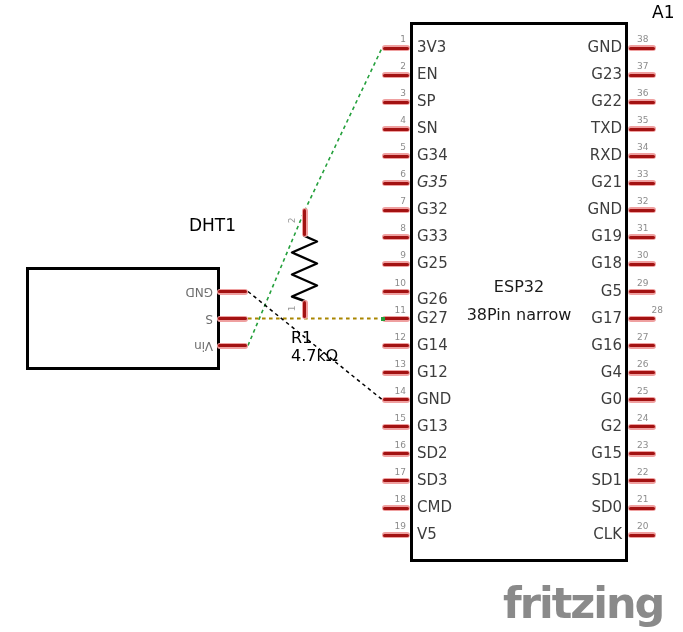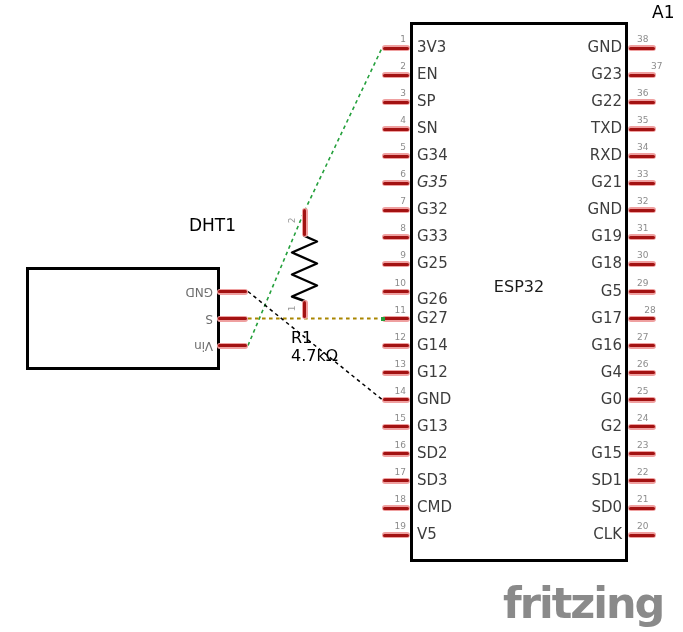--- a/index.html
+++ b/index.html
@@ -29,20 +29,21 @@
 </style>
 </head>
 <body>
 
 <div id="canvas">
 
   <div id="a1-label" class="part-title">A1</div>
 
   <div class="part-rect" id="esp32-rect" style="left:410px;top:22px;width:218px;height:540px;"></div>
   <div class="chip-title" style="left:519px;top:277px;">ESP32</div>
+  <div class="chip-title" style="left:519px;top:305px;">38Pin narrow</div>
   <div id="esp32-pins">
       <div class="pin" style="left:382px;top:45px;width:28px;">
         <div class="core" style=""></div>
       </div>
       <div class="pin-num" style="left:380px;top:34px;width:26px;text-align:right;">1</div>
       <div class="pin-label" style="left:417px;top:39px;">3V3</div>
       <div class="pin" style="left:382px;top:72.06px;width:28px;">
         <div class="core" style=""></div>
       </div>
       <div class="pin-num" style="left:380px;top:61.06px;width:26px;text-align:right;">2</div>
@@ -133,21 +134,21 @@
       <div class="pin-num" style="left:380px;top:521.0799999999999px;width:26px;text-align:right;">19</div>
       <div class="pin-label" style="left:417px;top:526.0799999999999px;">V5</div>
       <div class="pin" style="left:628px;top:45px;width:28px;">
         <div class="core" style=""></div>
       </div>
       <div class="pin-num" style="left:637px;top:34px;width:26px;text-align:left;">38</div>
       <div class="pin-label" style="left:500px;top:39px;width:122px;text-align:right;">GND</div>
       <div class="pin" style="left:628px;top:72.06px;width:28px;">
         <div class="core" style=""></div>
       </div>
-      <div class="pin-num" style="left:651px;top:61.06px;width:26px;text-align:left;">37</div>
+      <div class="pin-num" style="left:637px;top:61.06px;width:26px;text-align:left;">37</div>
       <div class="pin-label" style="left:500px;top:66.06px;width:122px;text-align:right;">G23</div>
       <div class="pin" style="left:628px;top:99.12px;width:28px;">
         <div class="core" style=""></div>
       </div>
       <div class="pin-num" style="left:637px;top:88.12px;width:26px;text-align:left;">36</div>
       <div class="pin-label" style="left:500px;top:93.12px;width:122px;text-align:right;">G22</div>
       <div class="pin" style="left:628px;top:126.18px;width:28px;">
         <div class="core" style=""></div>
       </div>
       <div class="pin-num" style="left:637px;top:115.18px;width:26px;text-align:left;">35</div>
@@ -178,21 +179,21 @@
       <div class="pin-num" style="left:637px;top:250.48000000000002px;width:26px;text-align:left;">30</div>
       <div class="pin-label" style="left:500px;top:255.48000000000002px;width:122px;text-align:right;">G18</div>
       <div class="pin" style="left:628px;top:288.53999999999996px;width:28px;">
         <div class="core" style=""></div>
       </div>
       <div class="pin-num" style="left:637px;top:277.53999999999996px;width:26px;text-align:left;">29</div>
       <div class="pin-label" style="left:500px;top:282.53999999999996px;width:122px;text-align:right;">G5</div>
       <div class="pin" style="left:628px;top:315.59999999999997px;width:28px;">
         <div class="core" style=""></div>
       </div>
-      <div class="pin-num" style="left:637px;top:304.59999999999997px;width:26px;text-align:center;">28</div>
+      <div class="pin-num" style="left:637px;top:304.59999999999997px;width:26px;text-align:right;">28</div>
       <div class="pin-label" style="left:500px;top:309.59999999999997px;width:122px;text-align:right;">G17</div>
       <div class="pin" style="left:628px;top:342.65999999999997px;width:28px;">
         <div class="core" style=""></div>
       </div>
       <div class="pin-num" style="left:637px;top:331.65999999999997px;width:26px;text-align:left;">27</div>
       <div class="pin-label" style="left:500px;top:336.65999999999997px;width:122px;text-align:right;">G16</div>
       <div class="pin" style="left:628px;top:369.71999999999997px;width:28px;">
         <div class="core" style=""></div>
       </div>
       <div class="pin-num" style="left:637px;top:358.71999999999997px;width:26px;text-align:left;">26</div>

